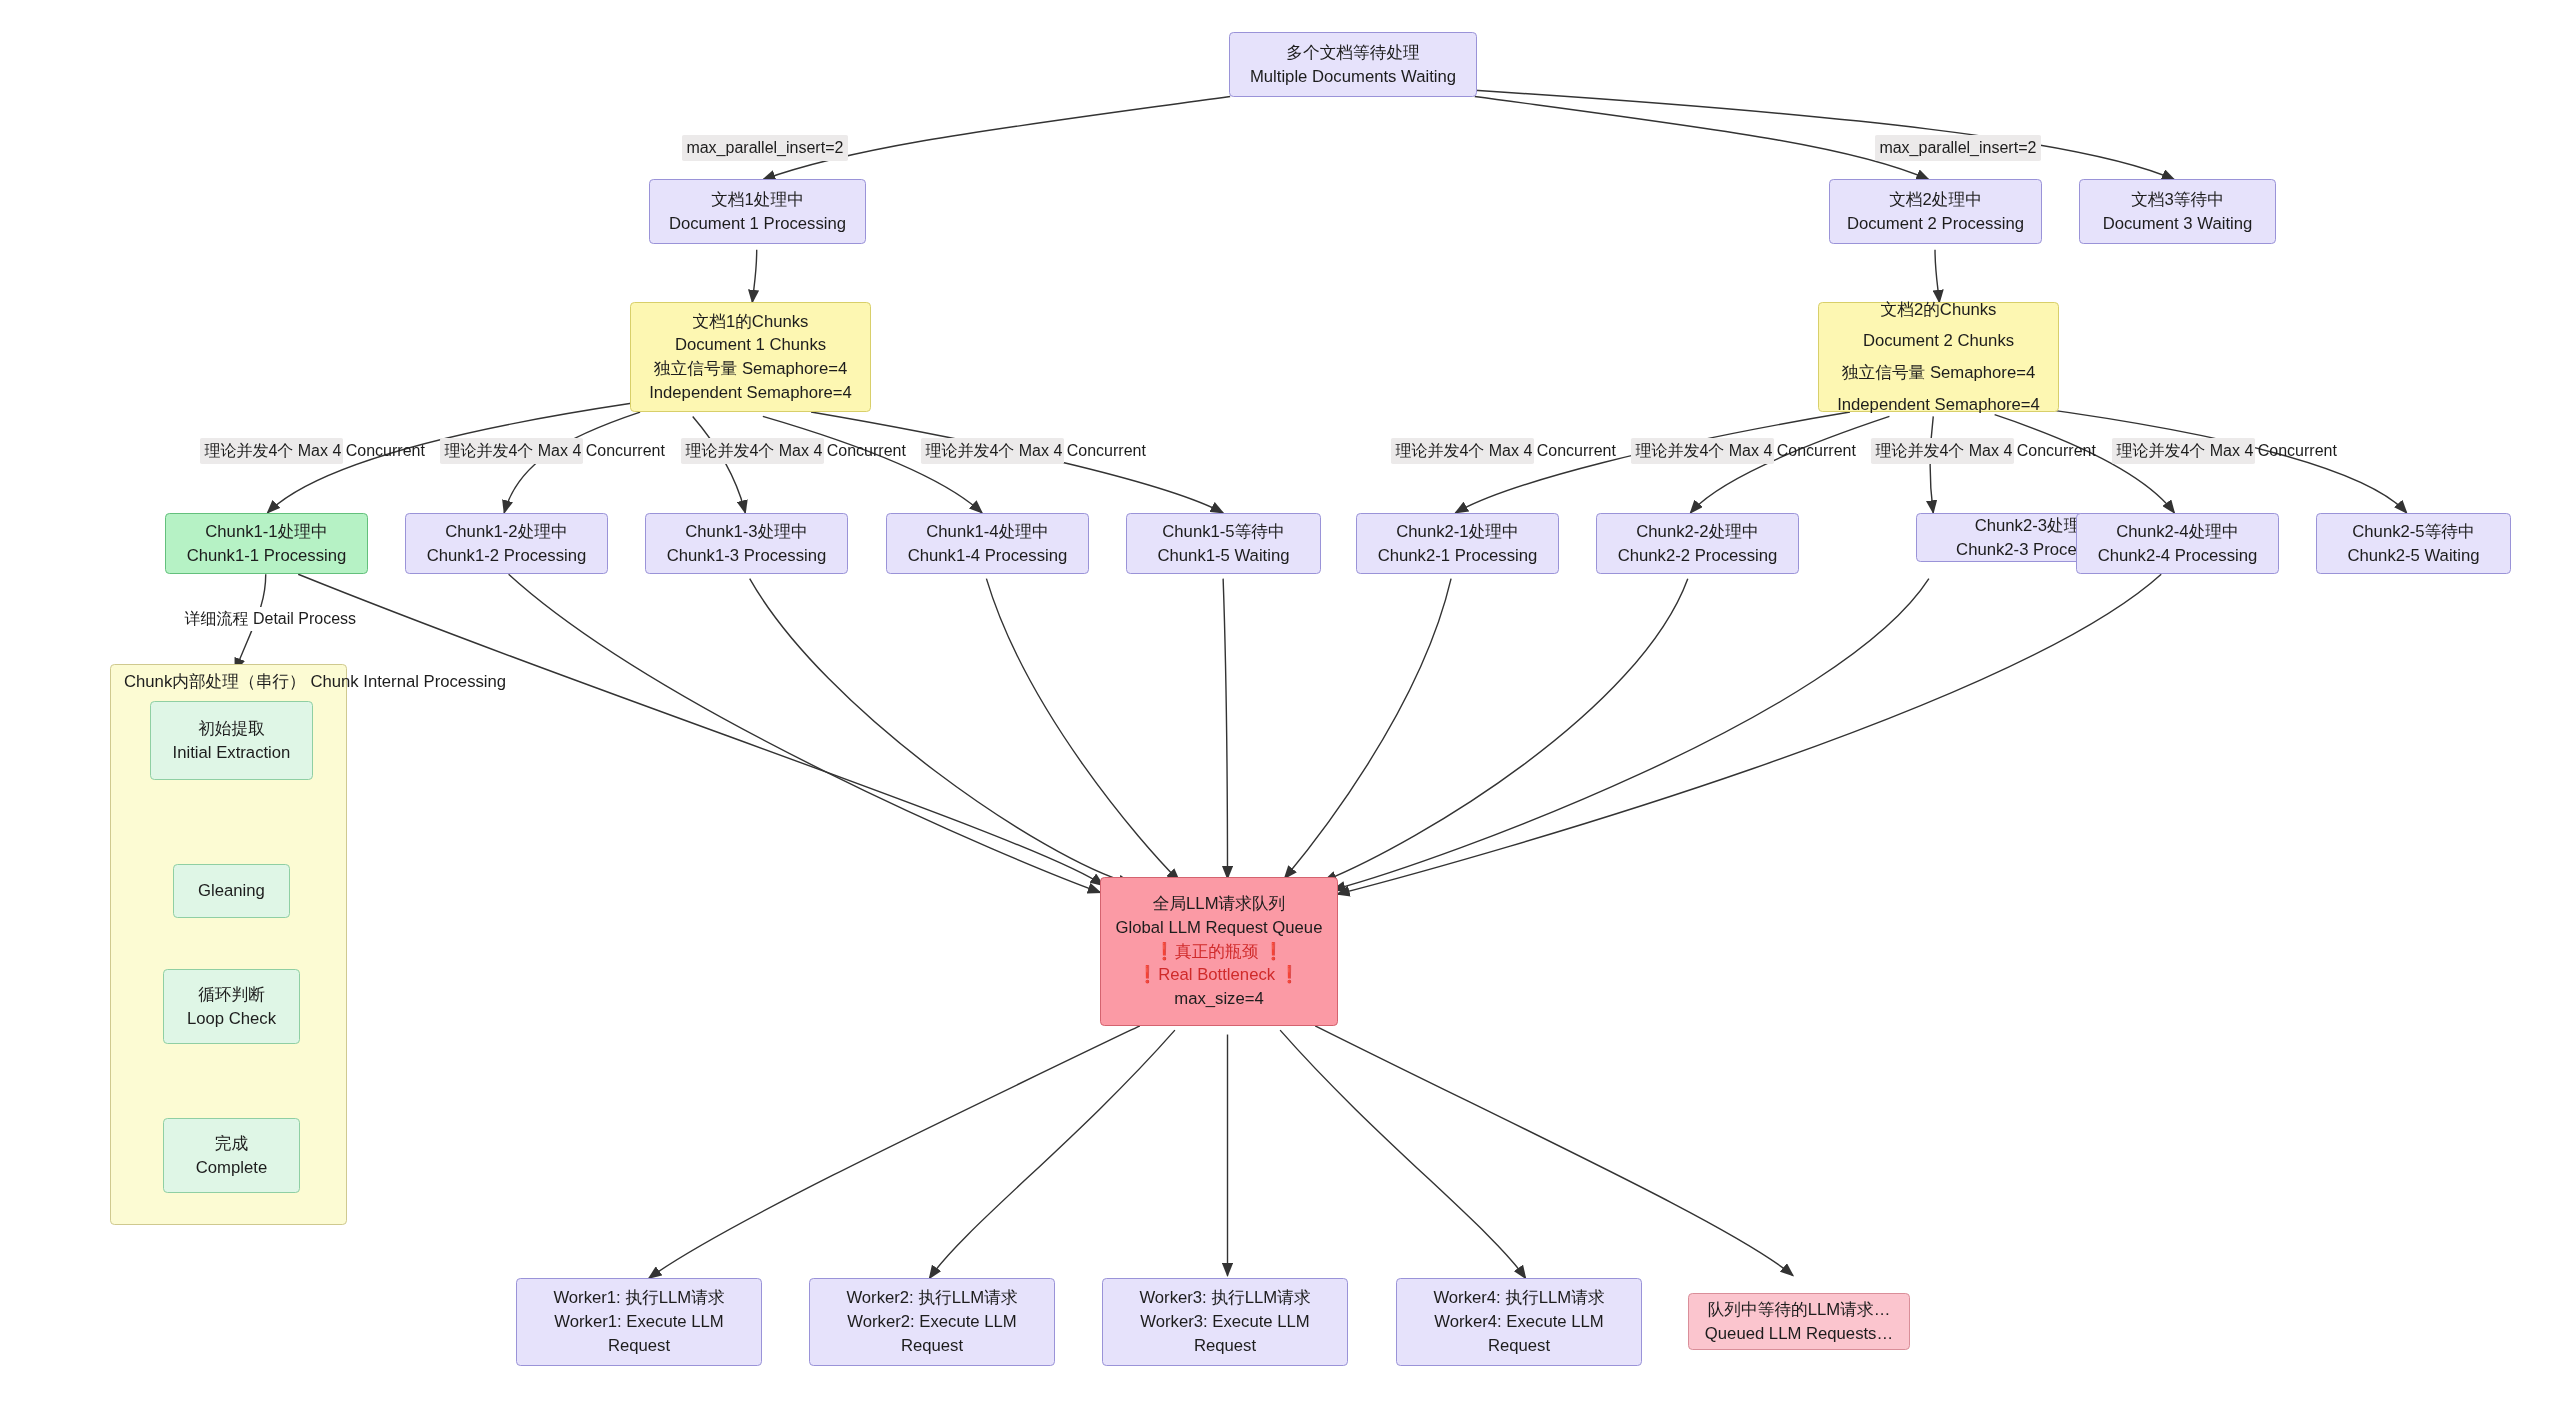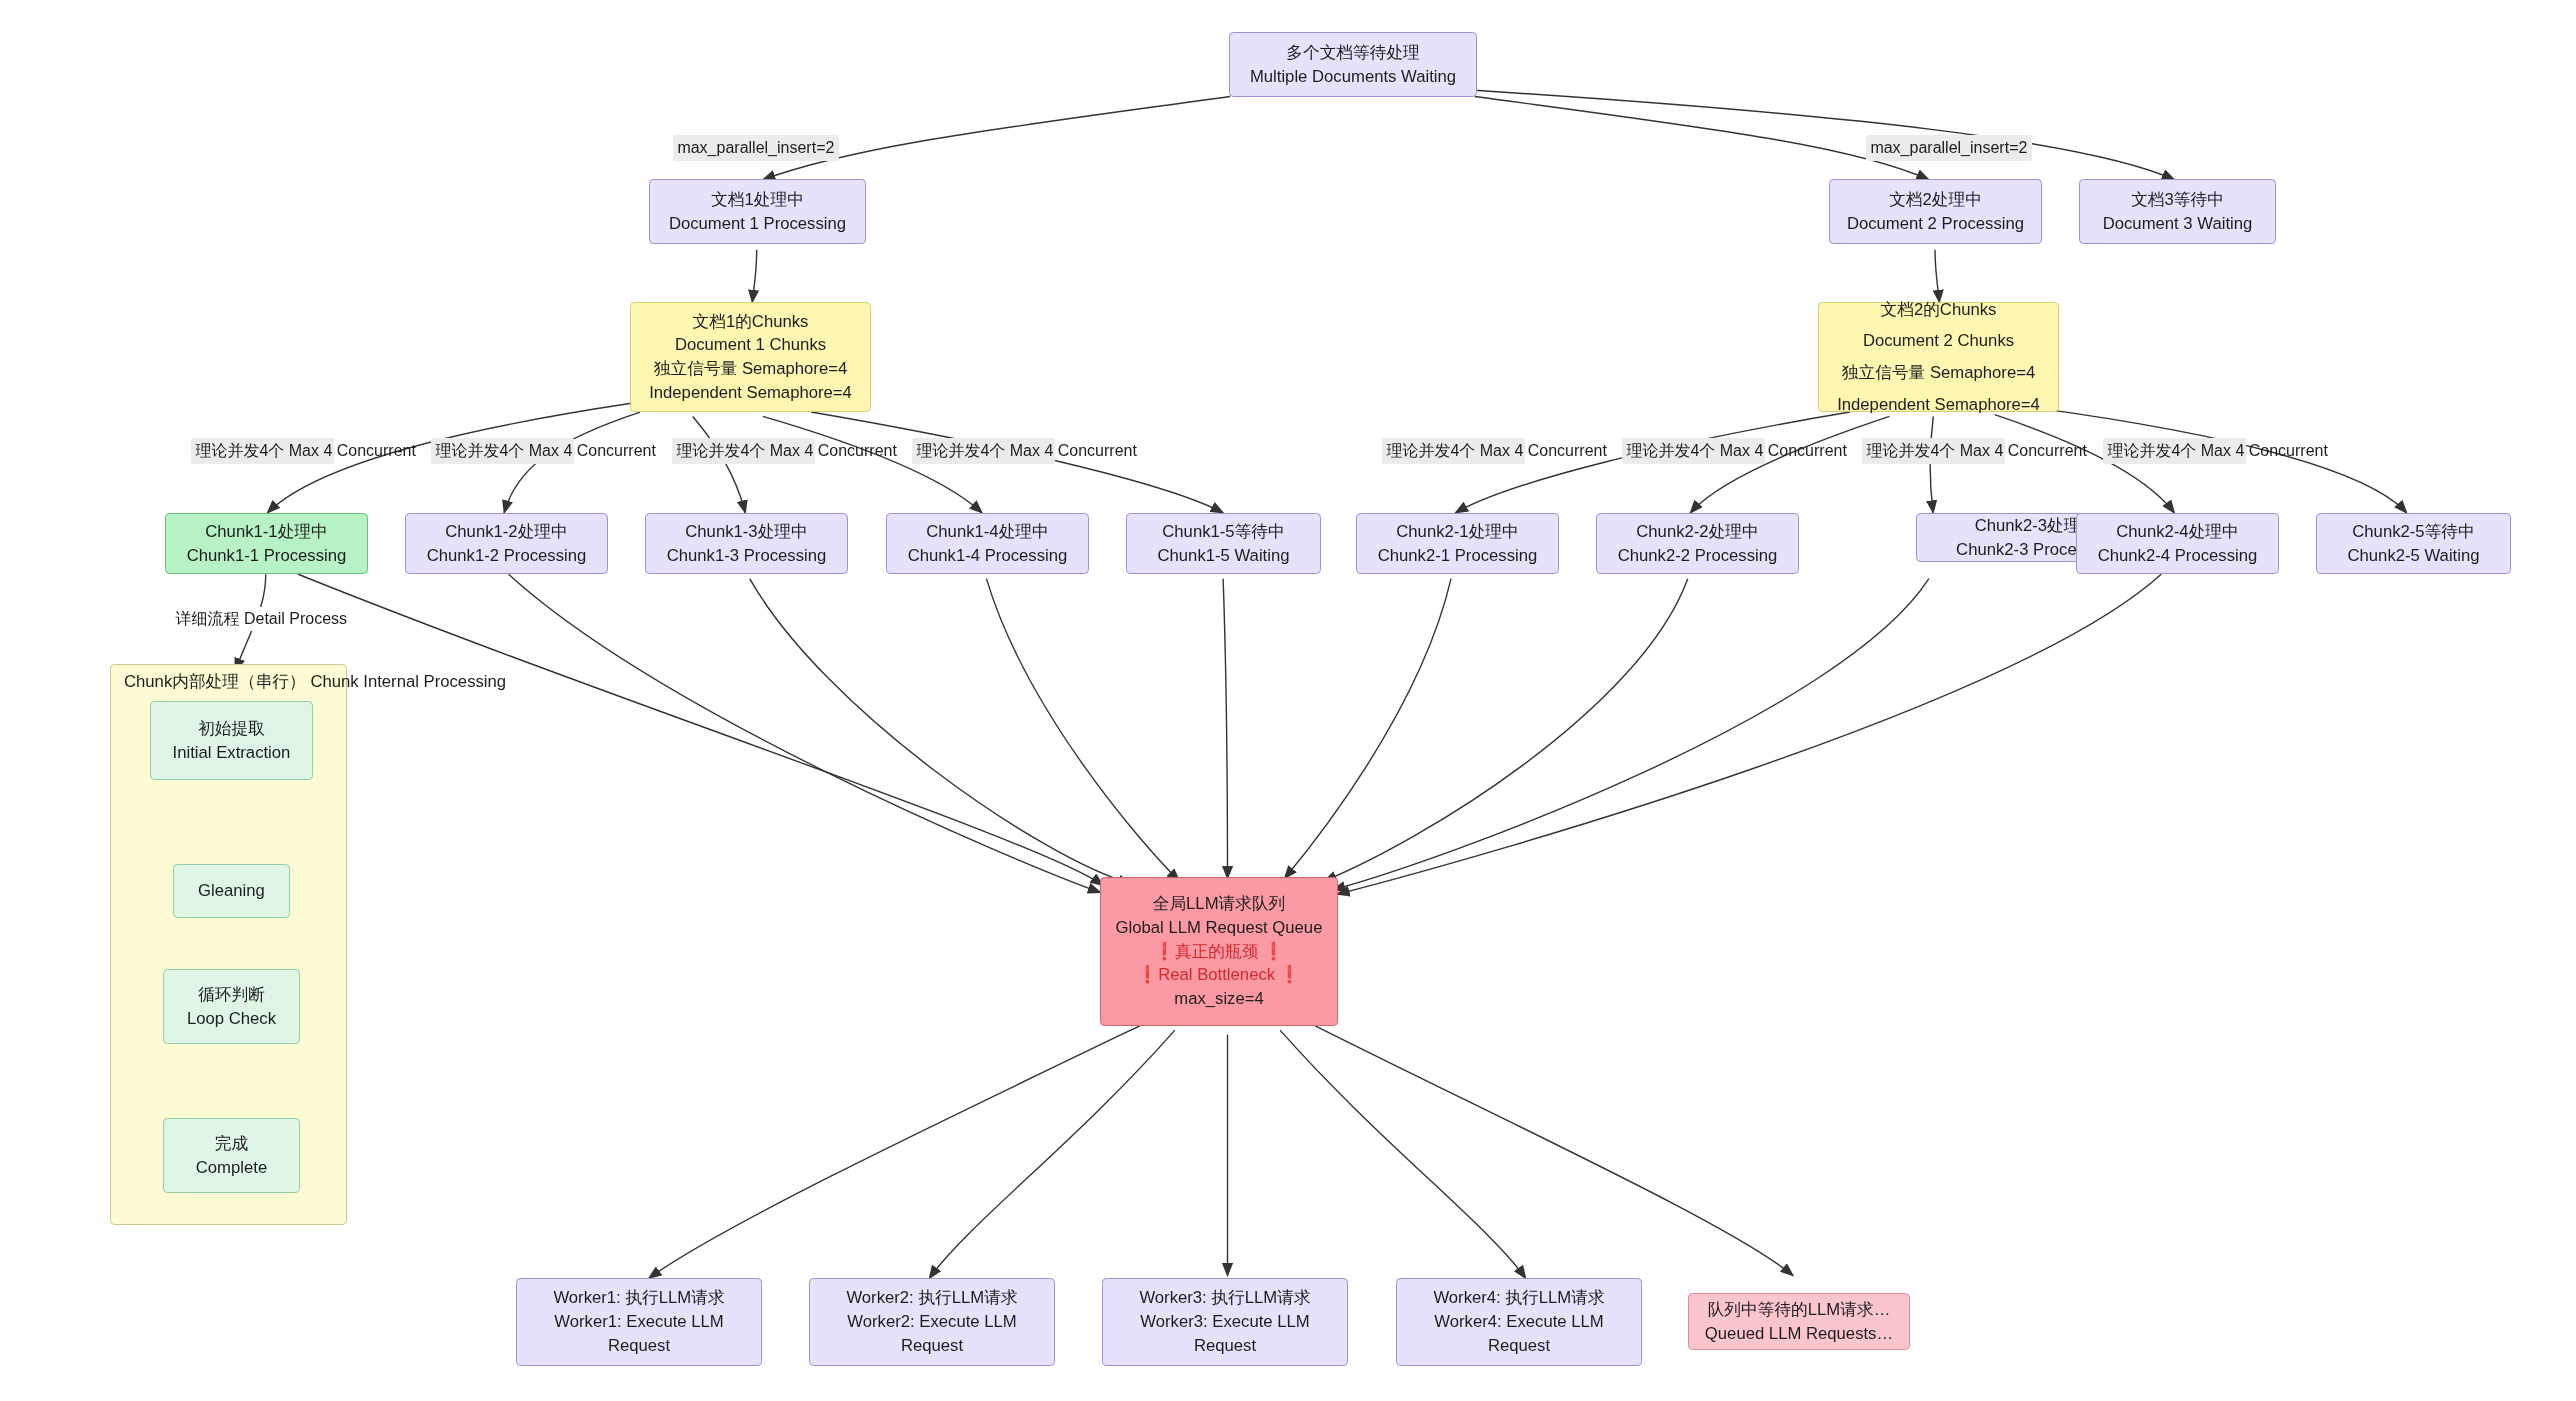--- a/index.html
+++ b/index.html
@@ -67,20 +67,21 @@
     position: absolute;
     box-sizing: border-box;
     background: #eceaea;
     color: #1d1d1d;
     font-size: 16px;
     line-height: 1.4;
     text-align: center;
     padding: 1.8px 4.4px;
     border-radius: 1.8px;
     white-space: nowrap;
+    margin-left: 9px;
   }
   .edge-label.plain {
     background: #ffffff;
     padding: 0.9px 3.5px;
   }
   .red-text { color: #d02a2a; }
 </style>
 </head>
 <body>
 

